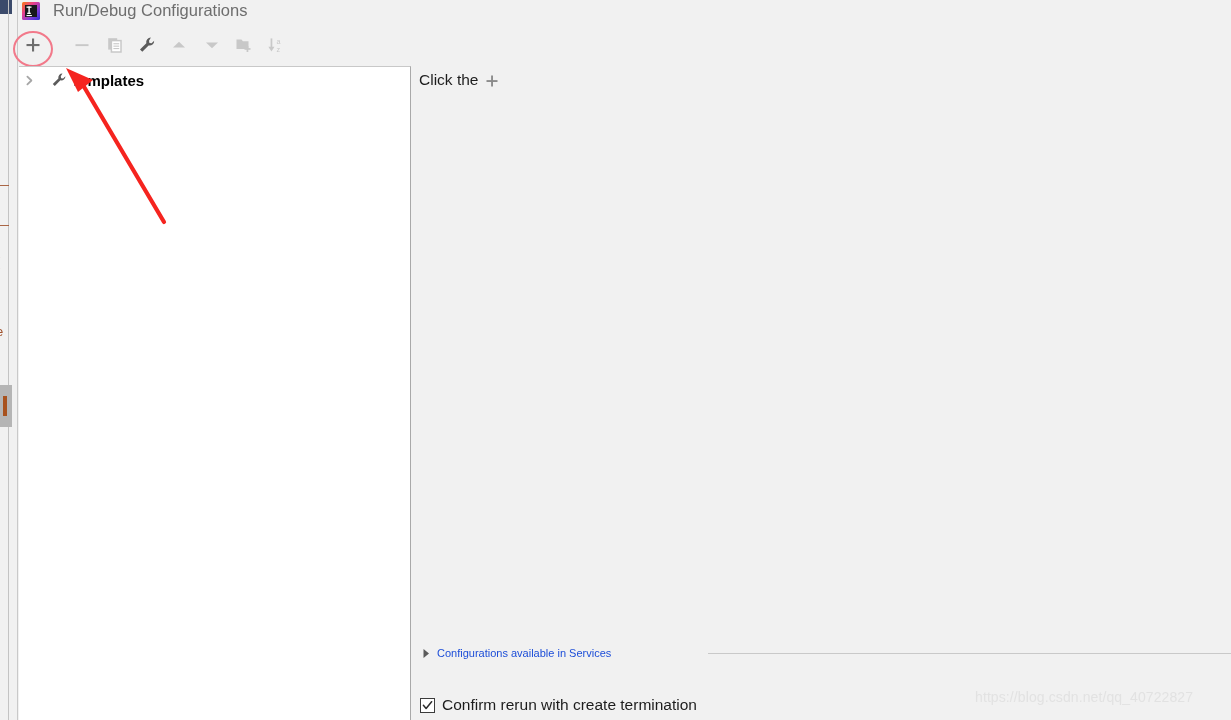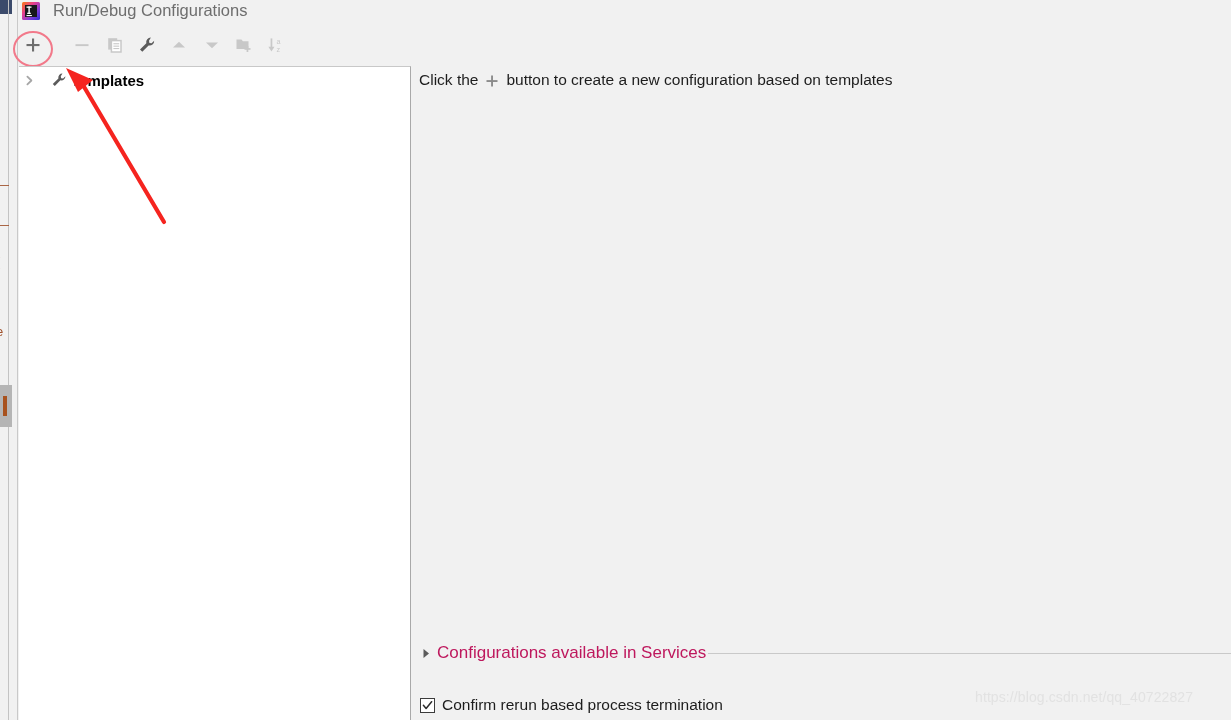--- a/index.html
+++ b/index.html
@@ -191,22 +191,22 @@
     display: flex;
     align-items: center;
   }
   .services-tri {
     width: 16px;
     display: flex;
     align-items: center;
     justify-content: center;
   }
   .services-label {
-    font-size: 17px;
-    color: #be185d;
+    font-size: 11px;
+    color: #1d4ed8;
     white-space: nowrap;
     margin-left: 3px;
   }
   .services-rule {
     position: absolute;
     left: 708px;
     top: 653px;
     right: 0;
     height: 1px;
     background: #c9c9c9;
@@ -380,41 +380,40 @@
 
   <div class="detail-pane">
     <div class="hint-row">
       <span>Click the</span>
       <span class="hint-plus">
         <svg width="16" height="16" viewBox="0 0 18 18" aria-hidden="true">
           <rect x="8" y="2.8" width="2.1" height="12.4" fill="#8a8a8a"></rect>
           <rect x="2.8" y="8" width="12.4" height="2.1" fill="#8a8a8a"></rect>
         </svg>
       </span>
-      <span>button to create a new configuration based on templates</span>
     </div>
   </div>
 
   <div class="services-row">
     <span class="services-tri">
       <svg width="9" height="11" viewBox="0 0 9 11" aria-hidden="true">
         <path d="M1.5 1 L7 5.5 L1.5 10 Z" fill="#5b5b5b"></path>
       </svg>
     </span>
     <span class="services-label">Configurations available in Services</span>
   </div>
   <div class="services-rule"></div>
 
   <div class="confirm-row">
     <span class="cb">
       <svg width="11" height="11" viewBox="0 0 11 11" aria-hidden="true">
         <path d="M1.4 5.3 L4.1 8.4 L9.6 1.7" fill="none" stroke="#2b2b2b" stroke-width="1.5" stroke-linecap="round" stroke-linejoin="round"></path>
       </svg>
     </span>
-    <span class="confirm-label">Confirm rerun based process termination</span>
+    <span class="confirm-label">Confirm rerun with create termination</span>
   </div>
 
   <svg class="annot-arrow" viewBox="0 0 1231 720">
     <line x1="164" y1="222" x2="80" y2="80" stroke="#f5241f" stroke-width="4.2" stroke-linecap="round"></line>
     <path d="M66 68 L93 80 L78 92 Z" fill="#f5241f"></path>
   </svg>
 
   <div class="watermark">https://blog.csdn.net/qq_40722827</div>
 
 </div>

